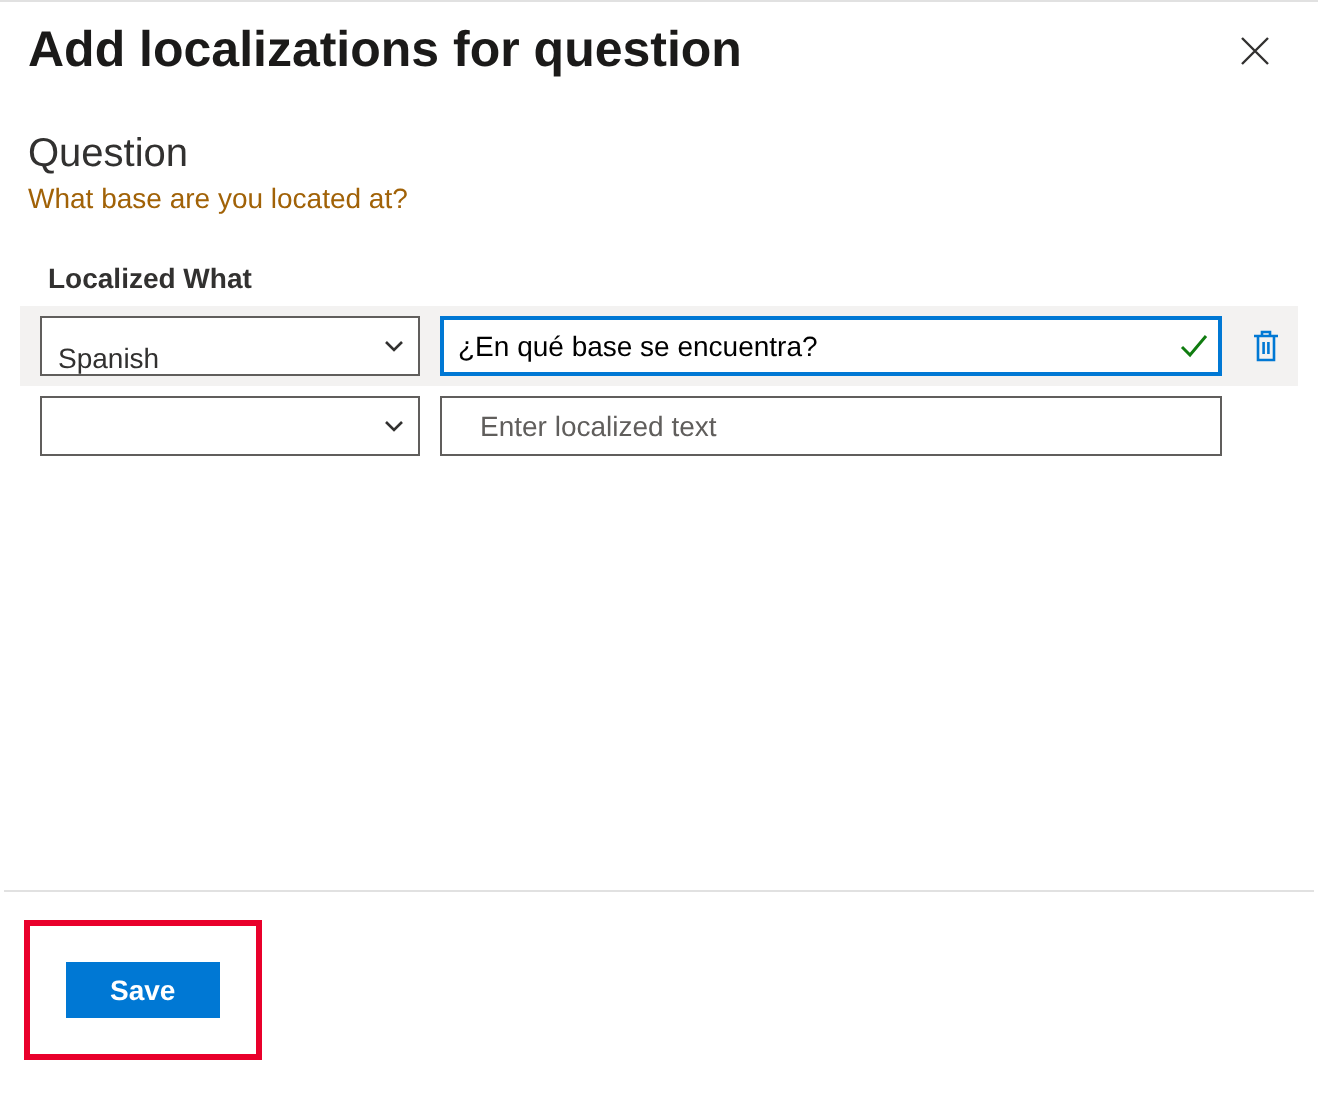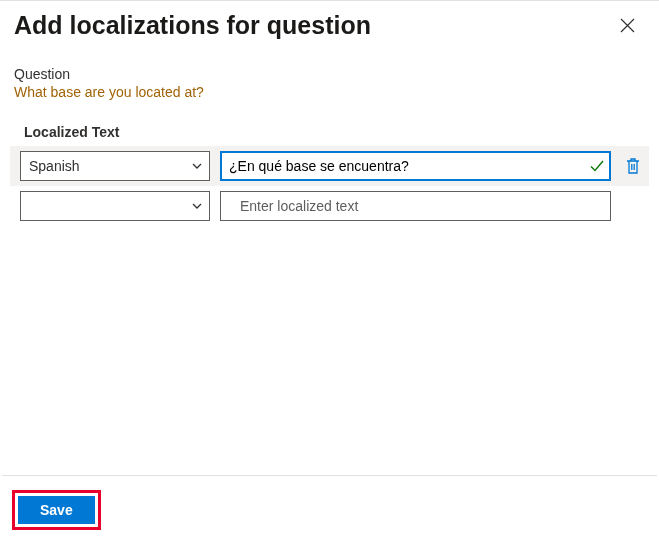--- a/index.html
+++ b/index.html
@@ -4,41 +4,41 @@
 <style>
   * { box-sizing: border-box; margin: 0; padding: 0; }
   html, body { width: 659px; height: 556px; font-family: "Segoe UI", Arial, sans-serif; color: #323130; }
   .panel { display: flex; flex-direction: column; height: 100%; }
   .topline { border-top: 1px solid #e1e1e1; }
   .header { display: flex; align-items: flex-start; justify-content: space-between; padding: 10px 18px 0 14px; }
   .title { font-size: 25px; font-weight: 600; color: #1b1a19; }
   .close-btn { width: 28px; height: 28px; display:flex; align-items:center; justify-content:center; cursor:pointer; background:none; border:none; }
   .close-btn svg { stroke:#323130; }
   .q-section { padding: 26px 14px 0 14px; }
-  .q-label { font-size: 14px; color:#323130; }
+  .q-label { font-size: 20px; color:#323130; }
   .q-text { font-size: 14px; color:#a16207; margin-top:2px; }
   .columns { display:flex; gap:18px; padding: 24px 14px 6px 24px; }
   .col-lang { width: 190px; font-size:14px; font-weight:600; }
   .col-text { font-size:14px; font-weight:600; }
   .rows { padding: 0 10px; }
   .row { display:flex; align-items:center; gap:10px; padding:5px 4px 5px 10px; }
   .row.focused { background:#f3f2f1; }
-  .select { position:relative; width:190px; height:30px; border:1px solid #605e5c; background:#fff; display:flex; align-items:center; padding:0 28px 0 8px; font-size:14px; cursor:pointer; }
+  .select { position:relative; width:190px; height:30px; border:1px solid #605e5c; background:#fff; display:flex; align-items:flex-end; padding:0 28px 0 8px; font-size:14px; cursor:pointer; }
   .select .chevron { position:absolute; right:6px; top:50%; transform:translateY(-50%); }
   .localized-wrap { flex:1; position:relative; height:30px; display:flex; }
   .localized-input { width:100%; height:30px; border:1px solid #605e5c; padding:0 30px 0 19px; font-size:14px; font-family:inherit; outline:none; background:#fff; }
   .localized-input.focused { border:2px solid #0078d4; padding:0 29px 0 7px; }
   .localized-input::placeholder { color:#605e5c; }
   .check-icon { position:absolute; right:6px; top:50%; transform:translateY(-50%); }
   .trash-btn { width:24px; height:30px; display:flex; align-items:center; justify-content:center; background:none; border:none; cursor:pointer; }
   .trash-spacer { width:24px; height:30px; }
   .spacer { flex:1; }
   .footer-line { border-top:1px solid #e1e1e1; margin:0 2px; }
   .footer { padding:14px 12px 26px 12px; }
-  .save-wrap { display:inline-block; border:3px solid #e9002b; padding:3px; }
+  .save-wrap { display:inline-block; border:3px solid #e9002b; padding:18px; }
   .save-btn { background:#0078d4; color:#fff; border:none; font-size:14px; font-weight:600; padding:6px 22px; cursor:pointer; font-family:inherit; }
 </style>
 </head>
 <body>
 
 <div class="panel">
   <div class="topline"></div>
 
   <div class="header">
     <div class="title">Add localizations for question</div>
@@ -48,21 +48,21 @@
         </svg>
     </button>
   </div>
 
   <div class="q-section">
     <div class="q-label">Question</div>
     <div class="q-text">What base are you located at?</div>
   </div>
 
   <div class="columns">
-    <div class="col-text">Localized Text</div>
+    <div class="col-text">Localized What</div>
   </div>
 
   <div class="rows">
     <div class="row focused">
       <div class="select">
         <span>Spanish</span>
         <svg class="chevron" width="12" height="12" viewBox="0 0 12 12">
             <path d="M2 4 L6 8 L10 4" fill="none" stroke="#323130" stroke-width="1.3"></path>
           </svg>
       </div>

